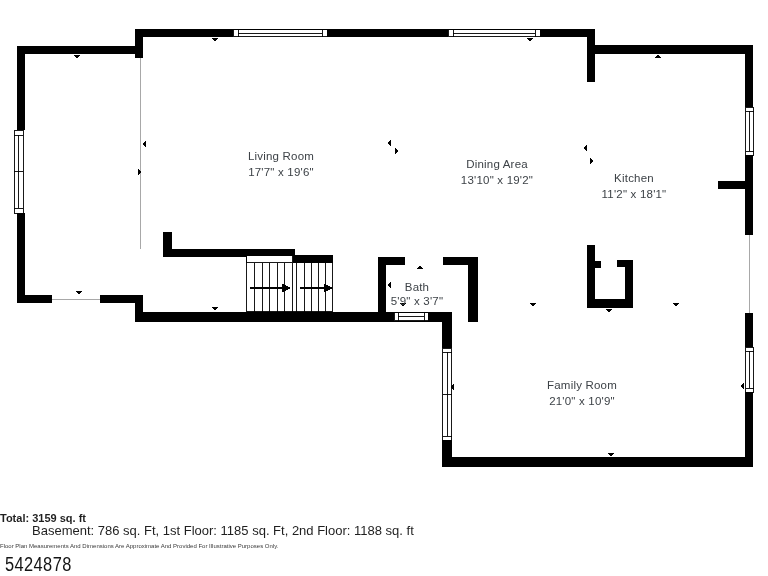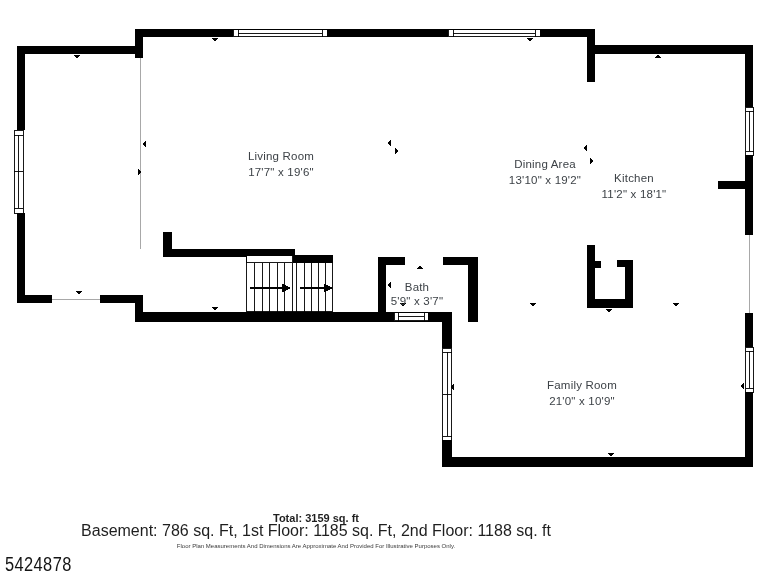--- a/index.html
+++ b/index.html
@@ -9,29 +9,29 @@
   }
   .plan-svg{position:absolute;left:0;top:0;}
   .room-label{
     position:absolute;transform:translateX(-50%);text-align:center;
     font-size:11.5px;line-height:16px;color:#3d4247;white-space:nowrap;
     letter-spacing:.2px;
   }
   .room-label .dims{display:block;}
   .lbl-foyer{left:81px;top:166px;}
   .lbl-living{left:265px;top:148px;margin-left:16px;}
-  .lbl-dining{left:497px;top:156px;margin-left:48px;}
+  .lbl-dining{left:497px;top:156px;}
   .lbl-kitchen{left:634px;top:170px;}
   .lbl-bath{left:417px;top:280px;line-height:14px;text-align:center;}
   .lbl-family{left:582px;top:377px;}
   .summary{
-    position:absolute;left:0;top:512px;width:632px;text-align:center;color:#1f1f1f;
+    position:absolute;left:0;top:512px;width:632px;color:#1f1f1f;
   }
   .summary .total{font-weight:bold;font-size:11px;line-height:13px;}
-  .summary .floors,.summary .excluded{font-size:16px;line-height:12px;}
+  .summary .floors,.summary .excluded{font-size:13px;line-height:12px;margin-left:32px;}
   .summary .disclaimer{font-size:6px;line-height:8px;margin-top:5px;color:#3a3a3a;}
   .mls-number{
     position:absolute;left:5px;top:553px;font-size:20px;color:#141414;
     transform:scaleX(.82);transform-origin:left center;letter-spacing:.5px;
   }
 </style>
 </head>
 <body>
 
 <div class="canvas">

